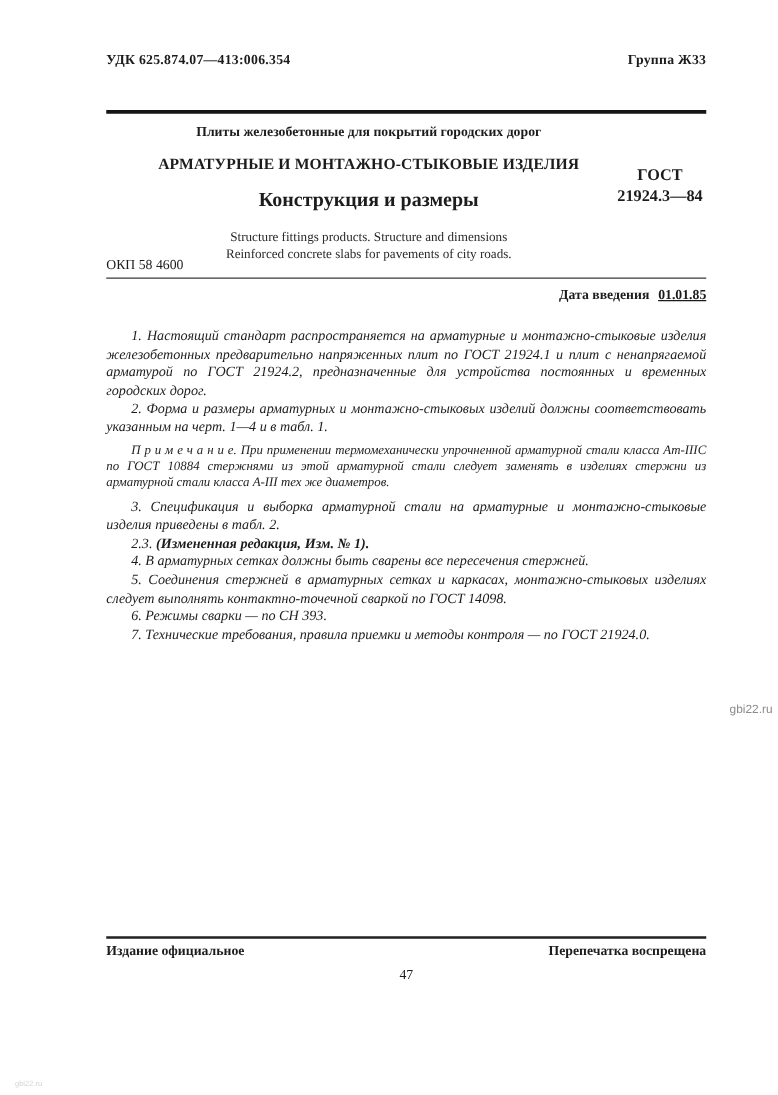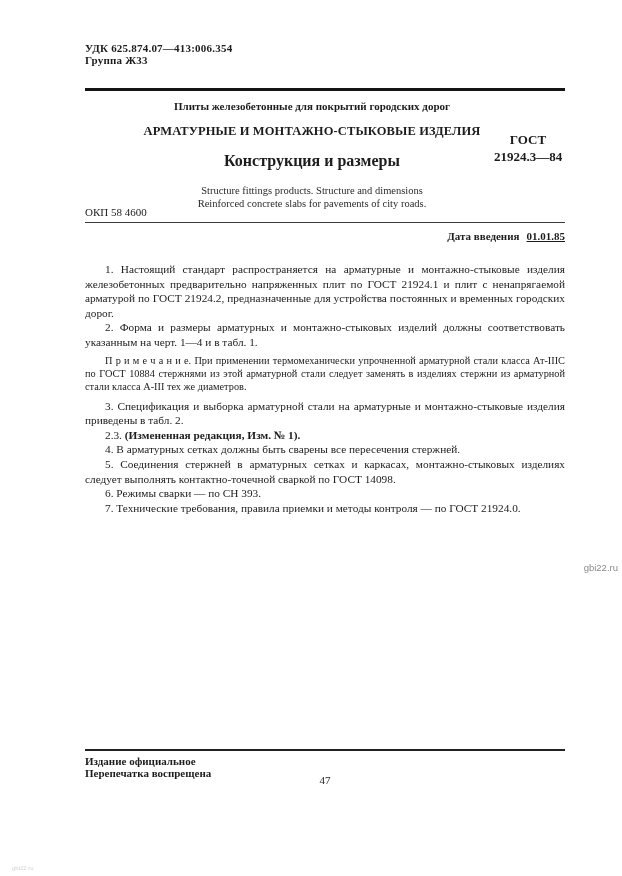--- a/index.html
+++ b/index.html
@@ -5,54 +5,54 @@
   html,body{margin:0;padding:0;}
   body{
     width:622px;height:876px;
     background:#ffffff;
     font-family:"Liberation Serif","DejaVu Serif",serif;
     color:#1c1c1c;
     overflow:hidden;
     position:relative;
   }
   .page{position:absolute;inset:0;background:#fff;}
-  .content{position:absolute;left:85px;width:480px;flex-direction:column;}
+  .content{position:absolute;left:85px;width:480px;}
 
   
   .udc-row{top:42px;display:flex;justify-content:space-between;
     font-size:11px;font-weight:bold;letter-spacing:.02em;}
 
   
   .standard-row{top:66px;display:flex;justify-content:space-between;
     font-size:12.5px;font-weight:bold;}
   .ls-word{letter-spacing:.62em;white-space:nowrap;}
   .ls-word.last{margin-right:-.62em;}
 
   .rule-thick{top:88px;height:3px;background:#151515;position:absolute;left:85px;width:480px;}
   .rule-thin{height:1px;background:#3a3a3a;position:absolute;left:85px;width:480px;}
   .rule-mid{height:2px;background:#222;position:absolute;left:85px;width:480px;}
 
   
-  .title-col{top:100px;left:102px;width:420px;position:absolute;text-align:center;}
+  .title-col{top:100px;left:85px;width:420px;position:absolute;text-align:center;}
   .title-small{font-size:11px;font-weight:bold;margin:0 0 12px 0;}
   .title-main{font-size:12.5px;font-weight:bold;margin:0 0 13px 0;letter-spacing:.01em;}
   .title-sub{font-size:16px;font-weight:bold;margin:0 0 14px 0;}
   .title-en{font-size:10.5px;margin:0;line-height:13px;color:#2a2a2a;}
 
   .gost-block{position:absolute;left:478px;top:131px;width:100px;
     text-align:center;font-weight:bold;font-size:13px;line-height:17px;}
 
   .okp{position:absolute;left:85px;top:206px;font-size:11px;}
 
   .date-row{position:absolute;right:57px;top:230px;font-size:11px;font-weight:bold;text-align:center;}
   .date-value{text-decoration:underline;margin-left:7px;}
 
   
   .body-text{top:262px;font-size:11.3px;line-height:14.6px;text-align:justify;}
-  .body-text p{margin:0;text-indent:20px;}
+  .body-text p{margin:0;text-indent:20px;font-style:italic;}
   .note{font-size:10.3px;line-height:13px;margin:4px 0 6px 0 !important;color:#222;}
   .bold{font-weight:bold;}
 
   
   .footer-row{top:755px;display:flex;justify-content:space-between;
     font-size:11px;font-weight:bold;}
   .page-number{position:absolute;left:85px;width:480px;top:774px;
     text-align:center;font-size:11px;}
 
   .watermark{position:absolute;right:4px;top:562px;font-size:9.5px;

